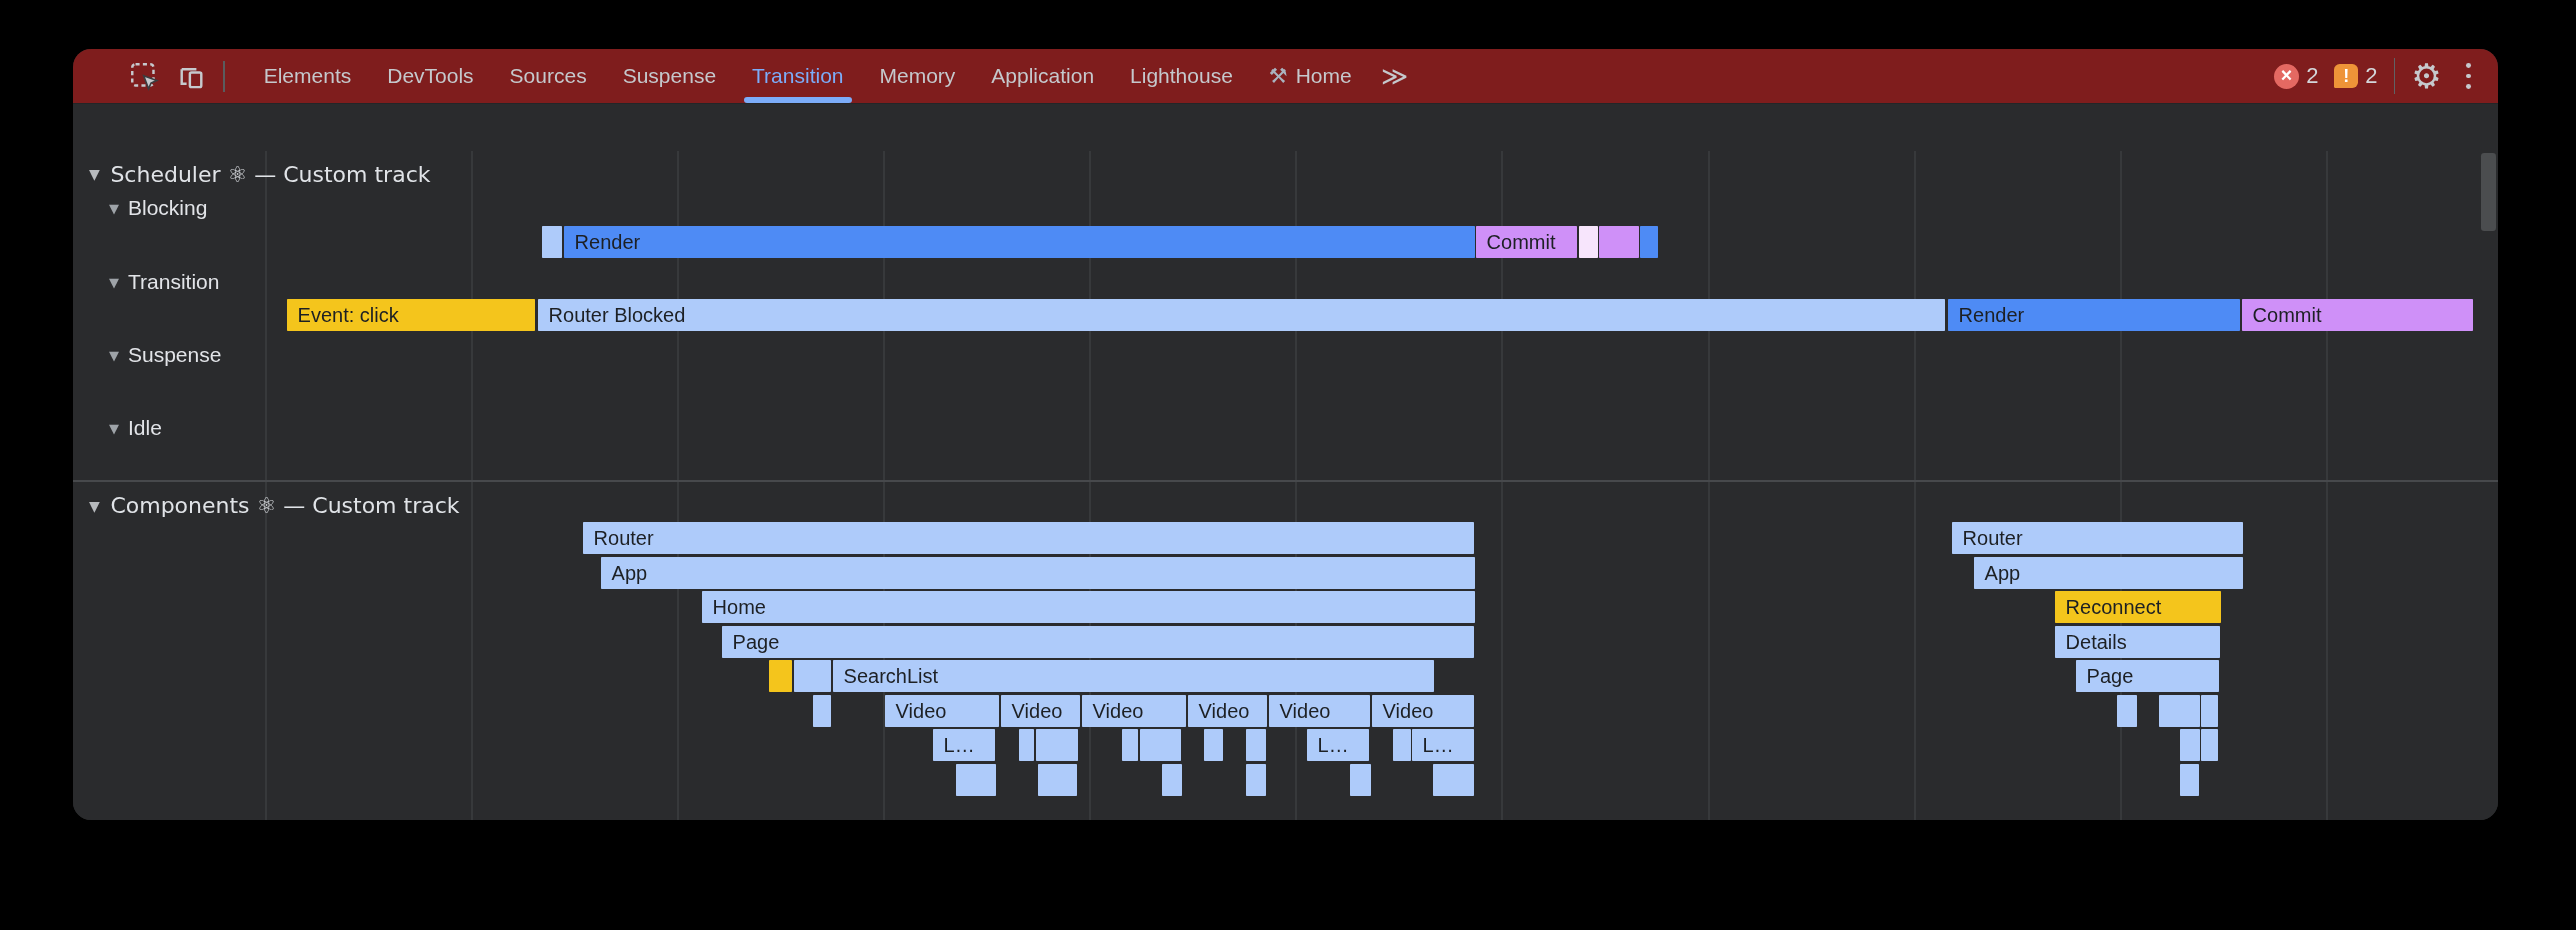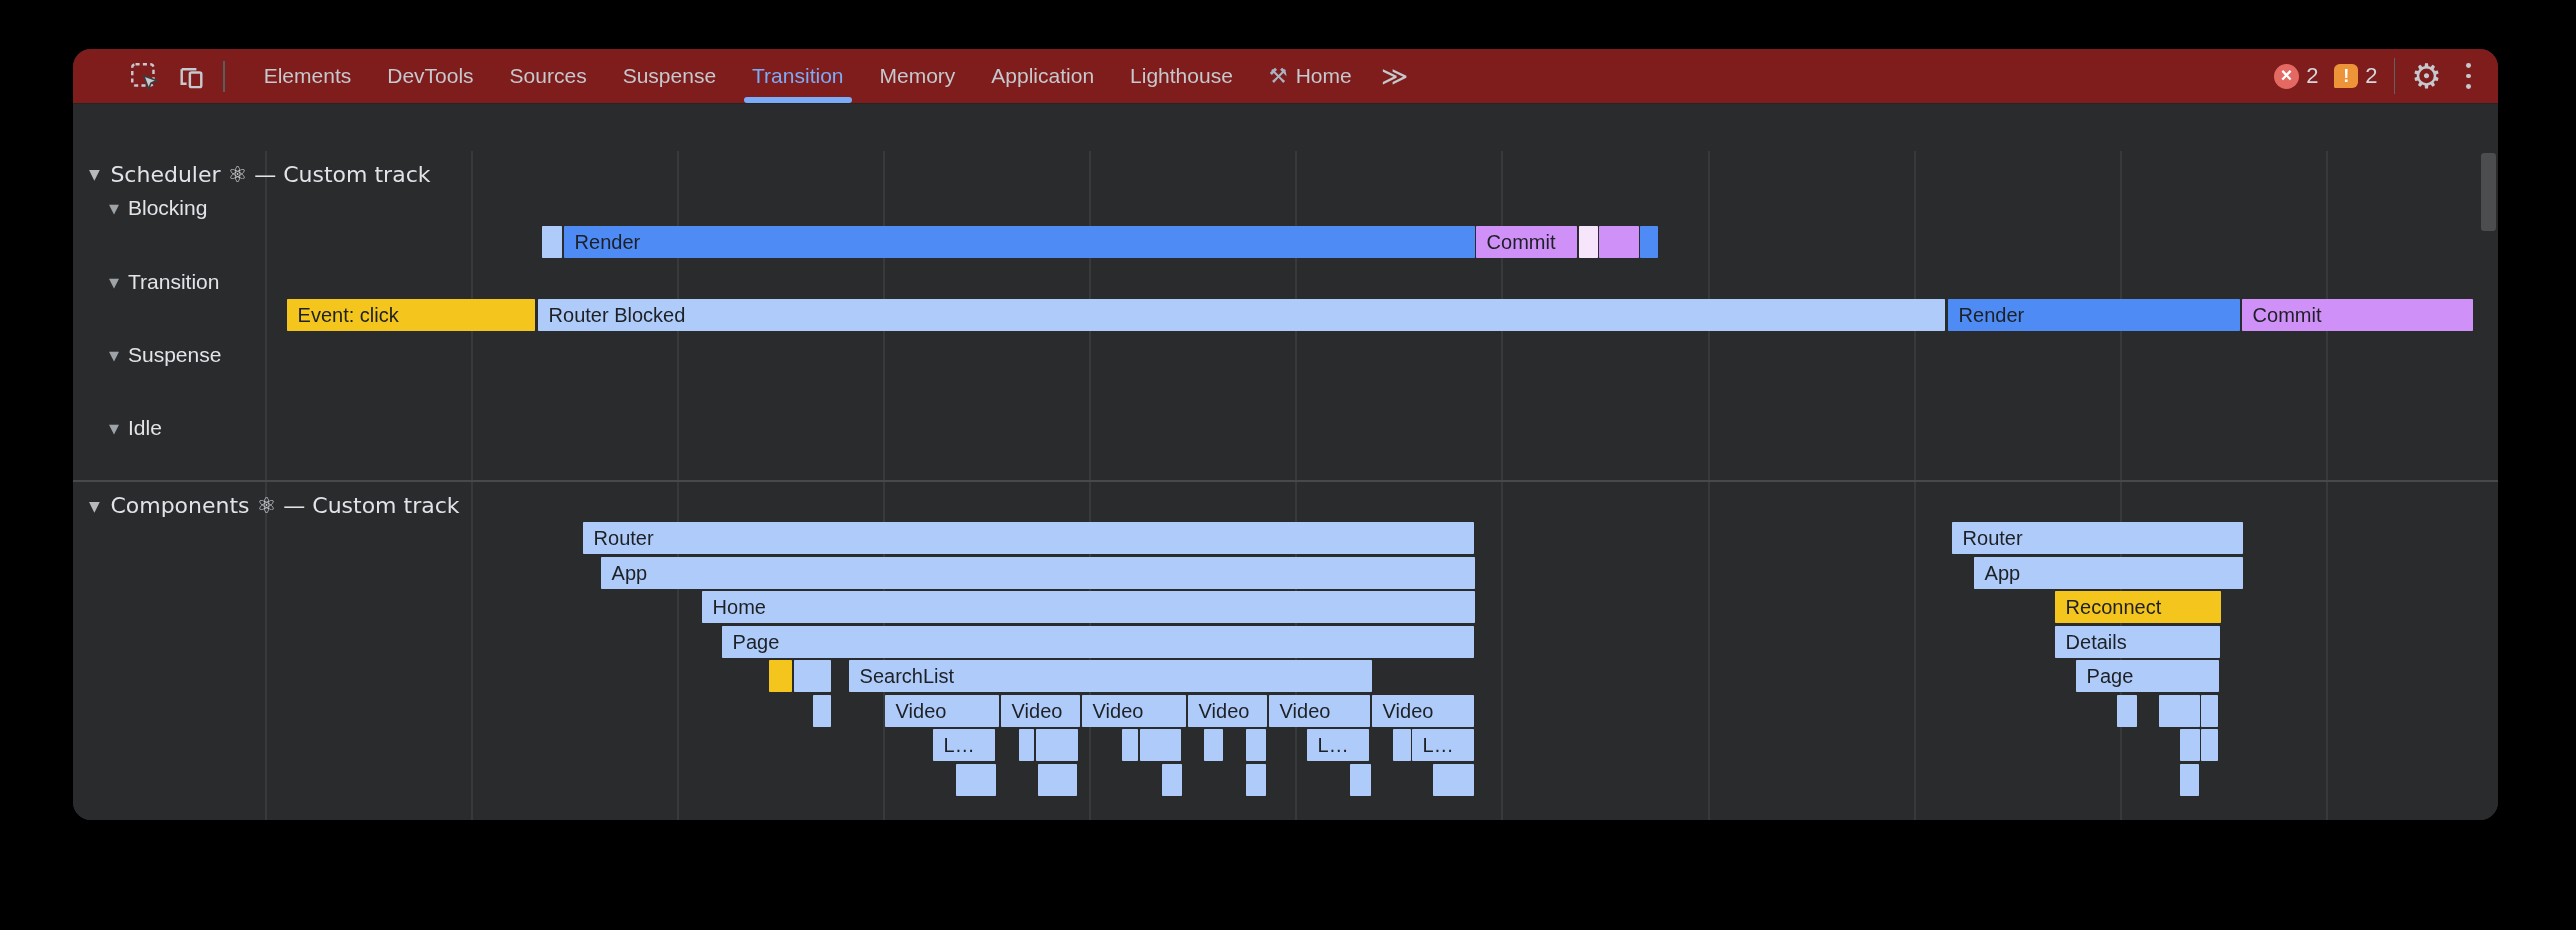--- a/index.html
+++ b/index.html
@@ -204,21 +204,21 @@
       <span class="tri sym">▼</span>
       <span class="sym">Components ⚛ — Custom track</span>
     </div>
     <div id="components-bars">
         <div class="bar" style="left: 510px; top: 371px; width: 891px; background: rgb(174, 203, 250);">Router</div>
         <div class="bar" style="left: 528px; top: 406px; width: 874px; background: rgb(174, 203, 250);">App</div>
         <div class="bar" style="left: 629px; top: 440px; width: 773px; background: rgb(174, 203, 250);">Home</div>
         <div class="bar" style="left: 649px; top: 475px; width: 752px; background: rgb(174, 203, 250);">Page</div>
         <div class="bar nolabel" style="left: 696px; top: 509px; width: 23px; background: rgb(244, 197, 28);"></div>
         <div class="bar nolabel" style="left: 721px; top: 509px; width: 37px; background: rgb(174, 203, 250);"></div>
-        <div class="bar" style="left: 760px; top: 509px; width: 523px; background: rgb(174, 203, 250); margin-left: 16px;">SearchList</div>
+        <div class="bar" style="left: 760px; top: 509px; width: 601px; background: rgb(174, 203, 250);">SearchList</div>
         <div class="bar nolabel" style="left: 740px; top: 544px; width: 18px; background: rgb(174, 203, 250);"></div>
         <div class="bar" style="left: 812px; top: 544px; width: 114px; background: rgb(174, 203, 250);">Video</div>
         <div class="bar" style="left: 928px; top: 544px; width: 79px; background: rgb(174, 203, 250);">Video</div>
         <div class="bar" style="left: 1009px; top: 544px; width: 104px; background: rgb(174, 203, 250);">Video</div>
         <div class="bar" style="left: 1115px; top: 544px; width: 79px; background: rgb(174, 203, 250);">Video</div>
         <div class="bar" style="left: 1196px; top: 544px; width: 101px; background: rgb(174, 203, 250);">Video</div>
         <div class="bar" style="left: 1299px; top: 544px; width: 102px; background: rgb(174, 203, 250);">Video</div>
         <div class="bar" style="left: 860px; top: 578px; width: 62px; background: rgb(174, 203, 250);">L…</div>
         <div class="bar nolabel" style="left: 946px; top: 578px; width: 14.6px; background: rgb(174, 203, 250);"></div>
         <div class="bar nolabel" style="left: 963px; top: 578px; width: 42px; background: rgb(174, 203, 250);"></div>

